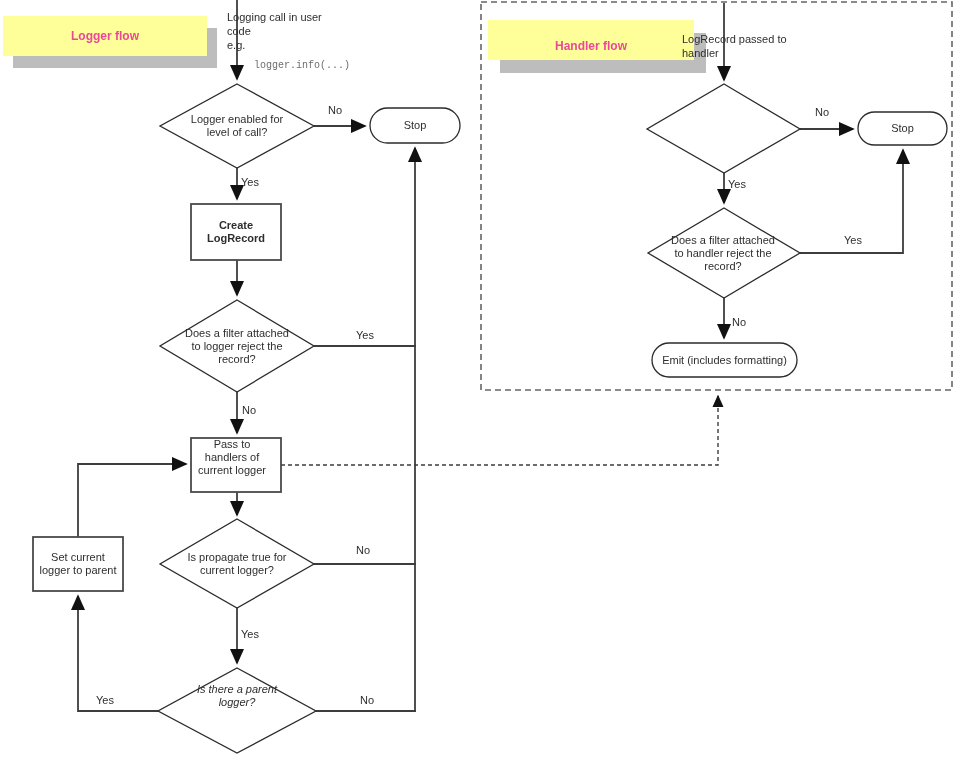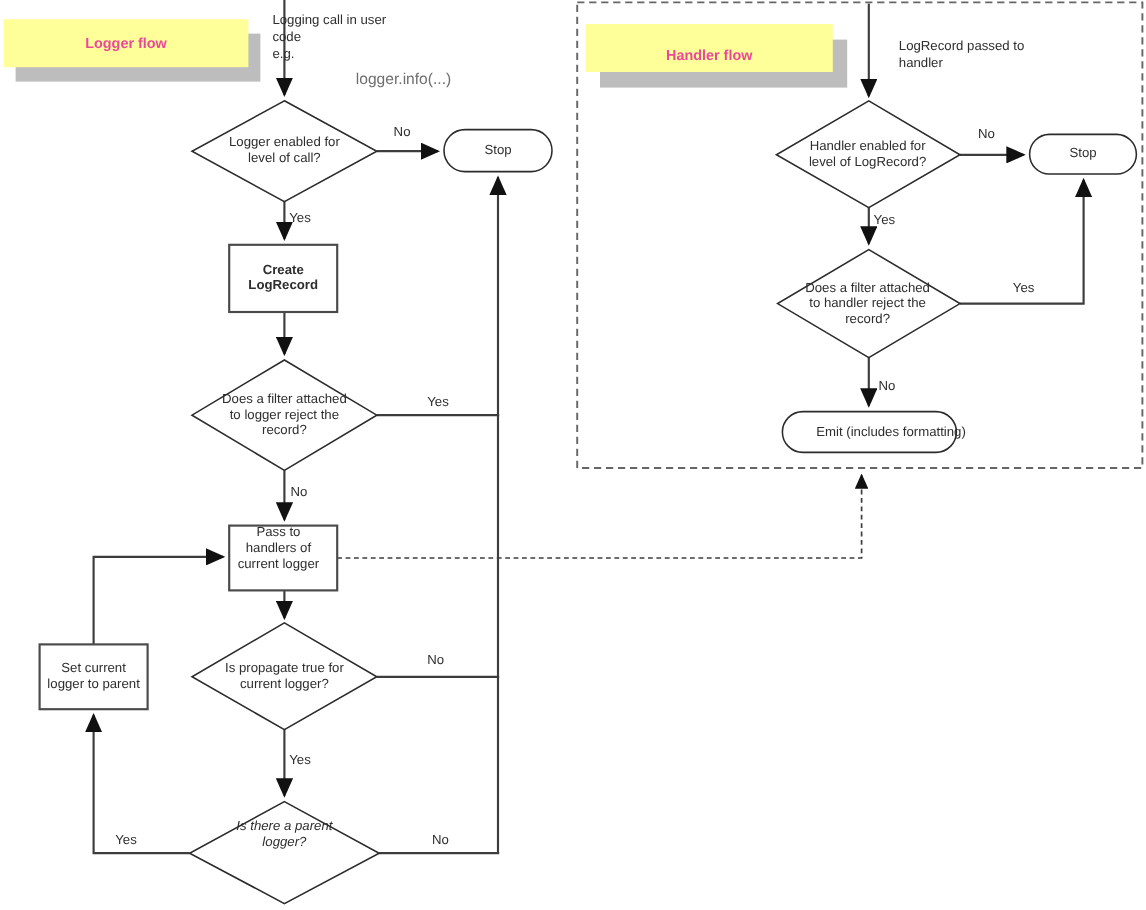--- a/index.html
+++ b/index.html
@@ -33,23 +33,23 @@
     text-align:center;
   }
   .start-note{
     position:absolute;
     text-align:left;
     font-size:11px;line-height:14px;
     white-space:pre-line;
   }
   .start-code{
     position:absolute;
-    text-align:right;
-    font-family:Liberation Sans, sans-serif;
-    font-size:13px;line-height:15px;
+    text-align:center;
+    font-family:Liberation Mono, monospace;
+    font-size:10px;line-height:15px;
     color:var(--code-text,#6e6e6e);
     white-space:nowrap;
   }
 </style>
 </head>
 <body>
 
 <div class="canvas">
 
   <svg class="layer" width="955" height="758" viewBox="0 0 955 758">
@@ -102,48 +102,46 @@
     <rect x="652" y="343" width="145" height="34" rx="17" fill="#fff" stroke="var(--shape-stroke,#2b2b2b)" stroke-width="1.3"></rect>
   </svg>
 
   <div class="flow-title" style="left:3px;top:16px;width:204px;height:40px;">Logger flow</div>
   <div class="flow-title" style="left:488px;top:20px;width:206px;height:52px;">Handler flow</div>
 
   <div class="start-note" style="left:227px;top:10px;width:150px;">Logging call in user
 code
 e.g.</div>
   <div class="start-code" style="left:228px;top:58px;width:148px;">logger.info(...)</div>
-  <div class="start-note" style="left:749px;top:32px;width:122px;">LogRecord passed to
+  <div class="start-note" style="left:682px;top:32px;width:122px;">LogRecord passed to
 handler</div>
 
   <div class="node-text" style="left:167px;top:102px;width:140px;height:48px;">Logger enabled for
 level of call?</div>
   <div class="node-text" style="left:370px;top:108px;width:90px;height:35px;">Stop</div>
   <div class="node-text" style="left:191px;top:204px;width:90px;height:56px;font-weight:bold;">Create
 LogRecord</div>
   <div class="node-text" style="left:163px;top:312px;width:148px;height:68px;">Does a filter attached
 to logger reject the
 record?</div>
   <div class="node-text" style="left:191px;top:430px;width:82px;height:54px;">Pass to
 handlers of
 current logger</div>
   <div class="node-text" style="left:162px;top:540px;width:150px;height:48px;">Is propagate true for
 current logger?</div>
   <div class="node-text" style="left:33px;top:537px;width:90px;height:54px;">Set current
 logger to parent</div>
   <div class="node-text" style="left:163px;top:672px;width:148px;height:48px;font-style:italic;">Is there a parent
 logger?</div>
 
-  <div class="node-text" style="left:650px;top:105px;width:146px;height:48px;">Handler enabled for
-level of LogRecord?</div>
   <div class="node-text" style="left:858px;top:112px;width:89px;height:33px;">Stop</div>
   <div class="node-text" style="left:649px;top:219px;width:148px;height:68px;">Does a filter attached
 to handler reject the
 record?</div>
-  <div class="node-text" style="left:652px;top:343px;width:145px;height:34px;margin-left:18px;">Emit (includes formatting)</div>
+  <div class="node-text" style="left:652px;top:343px;width:145px;height:34px;">Emit (includes formatting)</div>
 
   <div class="edge-label" style="left:328px;top:104px;">No</div>
   <div class="edge-label" style="left:241px;top:176px;">Yes</div>
   <div class="edge-label" style="left:356px;top:329px;">Yes</div>
   <div class="edge-label" style="left:242px;top:404px;">No</div>
   <div class="edge-label" style="left:356px;top:544px;">No</div>
   <div class="edge-label" style="left:241px;top:628px;">Yes</div>
   <div class="edge-label" style="left:96px;top:694px;">Yes</div>
   <div class="edge-label" style="left:360px;top:694px;">No</div>
 

